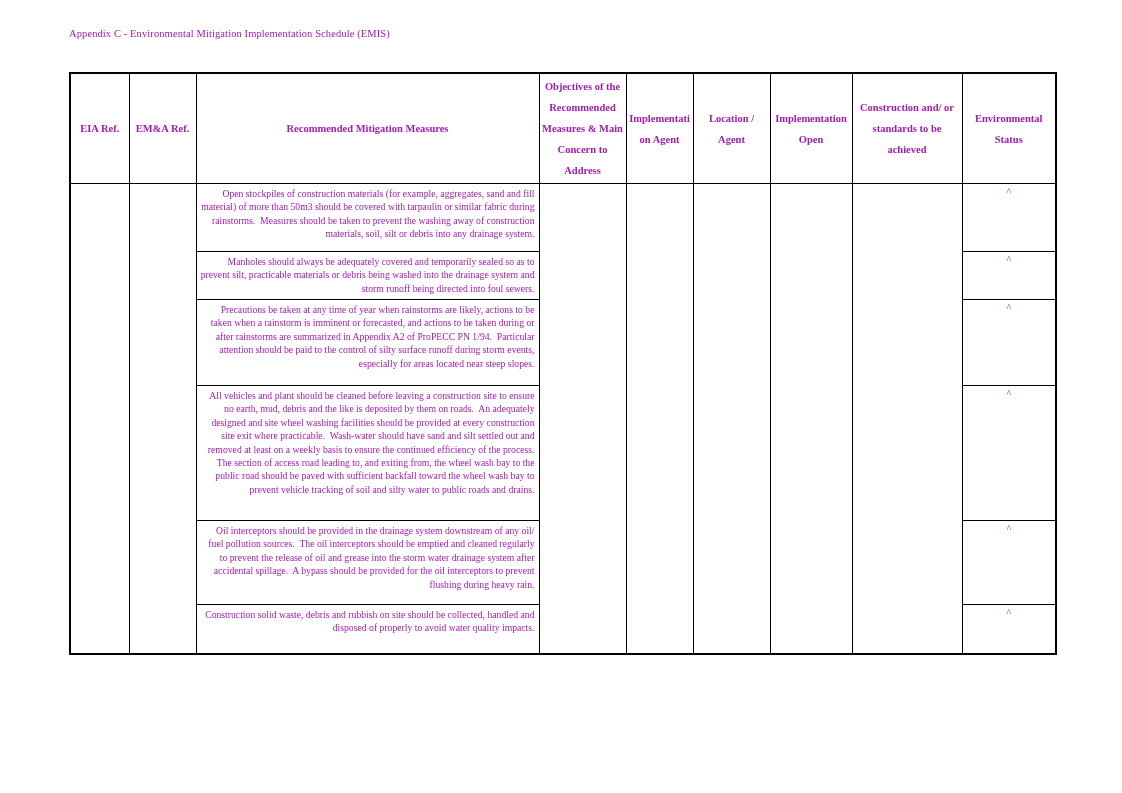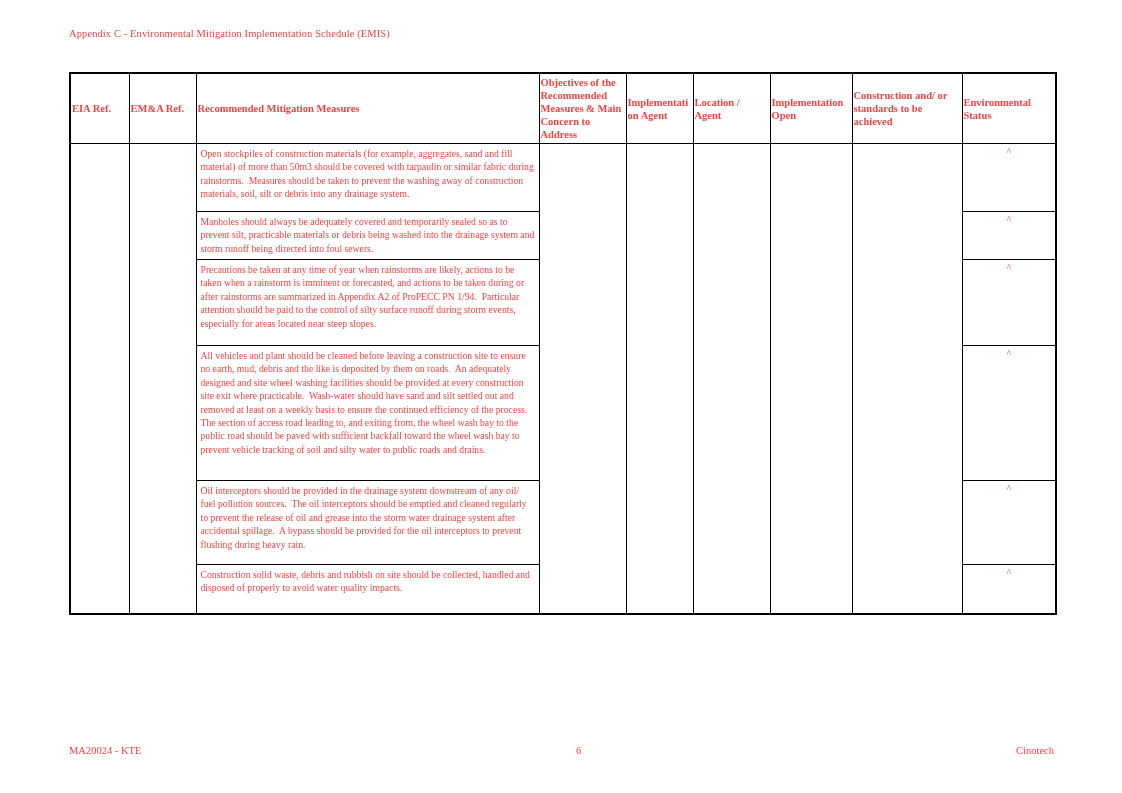--- a/index.html
+++ b/index.html
@@ -3,21 +3,21 @@
 <meta charset="utf-8">
 <style>
   * { margin: 0; padding: 0; box-sizing: border-box; }
   html, body { background: #e9e9e9; }
   .page {
     position: relative;
     width: 1122px;
     height: 793px;
     background: #ffffff;
     font-family: "Liberation Serif", "DejaVu Serif", serif;
-    color: #ef4444;
+    color: #a21caf;
     overflow: hidden;
     margin: 0 auto;
   }
   .doc-title {
     position: absolute;
     left: 69px;
     top: 28px;
     font-size: 10.5px;
     letter-spacing: 0.1px;
   }
@@ -30,34 +30,34 @@
     table-layout: fixed;
     border: 2px solid #000;
   }
   table.emis-table th,
   table.emis-table td {
     border: 1px solid #000;
   }
   table.emis-table th {
     font-size: 10.5px;
     font-weight: bold;
-    text-align: left;
+    text-align: center;
     vertical-align: middle;
-    line-height: 13px;
+    line-height: 21px;
     padding: 2px 1px;
     overflow-wrap: break-word;
     word-wrap: break-word;
   }
   tr.header-row { height: 65px; }
   td.measure-cell {
     font-size: 9.7px;
     line-height: 13.4px;
     padding: 3px 4px 0 4px;
     vertical-align: top;
-    text-align: left;
+    text-align: right;
     white-space: pre-wrap;
     overflow-wrap: break-word;
   }
   td.status-cell {
     font-size: 10px;
     text-align: center;
     vertical-align: top;
     padding-top: 2px;
   }
   td.empty-cell { background: #fff; }
@@ -150,19 +150,14 @@
       </tr>
       <tr class="row-6">
         <td class="measure-cell">Construction solid waste, debris and rubbish on site should be collected, handled and disposed of properly to avoid water quality impacts.</td>
         <td class="status-cell">
           <span>^</span>
         </td>
       </tr>
     </tbody>
   </table>
 
-  <div class="page-footer">
-    <span>MA20024 - KTE</span>
-    <span>6</span>
-    <span>Cinotech</span>
-  </div>
 
 </div>
 
 </body></html>

